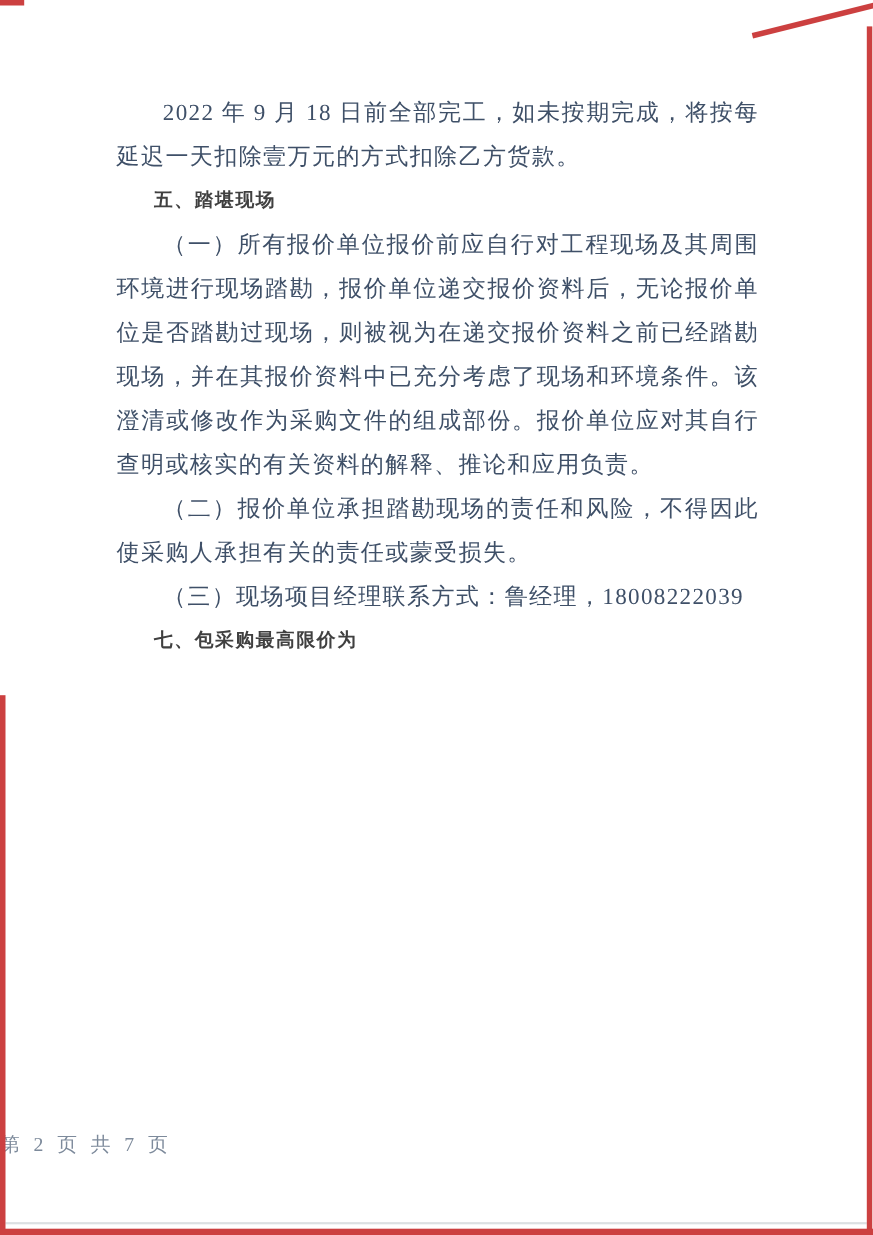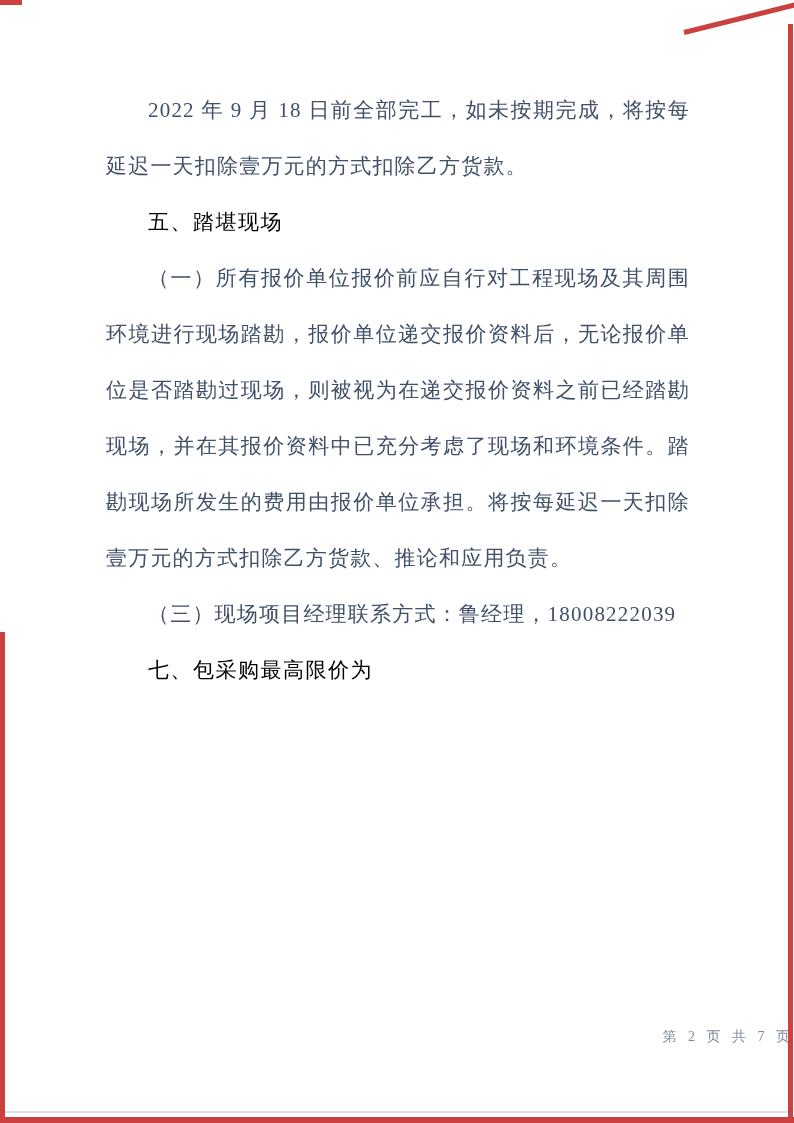--- a/index.html
+++ b/index.html
@@ -18,44 +18,44 @@
   .content {
     position: absolute;
     left: 106px;
     top: 82px;
     width: 584px;
     color: #3f5068;
   }
   .content p {
     margin: 0;
     font-size: 21px;
-    line-height: 56px;
+    line-height: 40px;
     text-indent: 2em;
     text-align: justify;
     text-align-last: left;
     letter-spacing: 1.2px;
   }
   .content p.heading {
     font-family: "DejaVu Sans", "Liberation Sans", sans-serif;
-    font-weight: 400;
-    font-size: 21px;
+    font-weight: 700;
+    font-size: 17px;
     letter-spacing: 1.5px;
-    color: #000000;
+    color: #404040;
   }
   .bold-run {
     font-family: "DejaVu Sans", "Liberation Sans", sans-serif;
     font-weight: 700;
   }
   .footer {
     position: absolute;
     left: 0;
     top: 1028px;
     width: 100%;
-    text-align: right;
-    font-size: 14px;
+    text-align: left;
+    font-size: 18px;
     letter-spacing: 4px;
     color: #7d8a9b;
     font-family: "Liberation Serif", "DejaVu Serif", serif;
   }
   
   .page-edge-shadow {
     position: absolute;
     left: 5px;
     top: 1111px;
     width: 783px;
@@ -76,22 +76,23 @@
 <body>
 
 <div class="page">
 
   <div class="content">
 
     <p class="body">2022 年 9 月 18 日前全部完工，如未按期完成，将按每延迟一天扣除壹万元的方式扣除乙方货款。</p>
 
     <p class="heading">五、踏堪现场</p>
 
-    <p class="body">（一）所有报价单位报价前应自行对工程现场及其周围环境进行现场踏勘，报价单位递交报价资料后，无论报价单位是否踏勘过现场，则被视为在递交报价资料之前已经踏勘现场，并在其报价资料中已充分考虑了现场和环境条件。踏勘现场所发生的费用由报价单位承担。将按每延迟一天扣除壹万元的方式扣除乙方货款、推论和应用负责。</p>
+    <p class="body">（一）所有报价单位报价前应自行对工程现场及其周围环境进行现场踏勘，报价单位递交报价资料后，无论报价单位是否踏勘过现场，则被视为在递交报价资料之前已经踏勘现场，并在其报价资料中已充分考虑了现场和环境条件。该澄清或修改作为采购文件的组成部份。报价单位应对其自行查明或核实的有关资料的解释、推论和应用负责。</p>
 
+    <p class="body">（二）报价单位承担踏勘现场的责任和风险，不得因此使采购人承担有关的责任或蒙受损失。</p>
 
     <p class="body">（三）现场项目经理联系方式：鲁经理，18008222039</p>
 
 
 
     <p class="heading">七、包采购最高限价为</p>
 
 
 
   </div>

